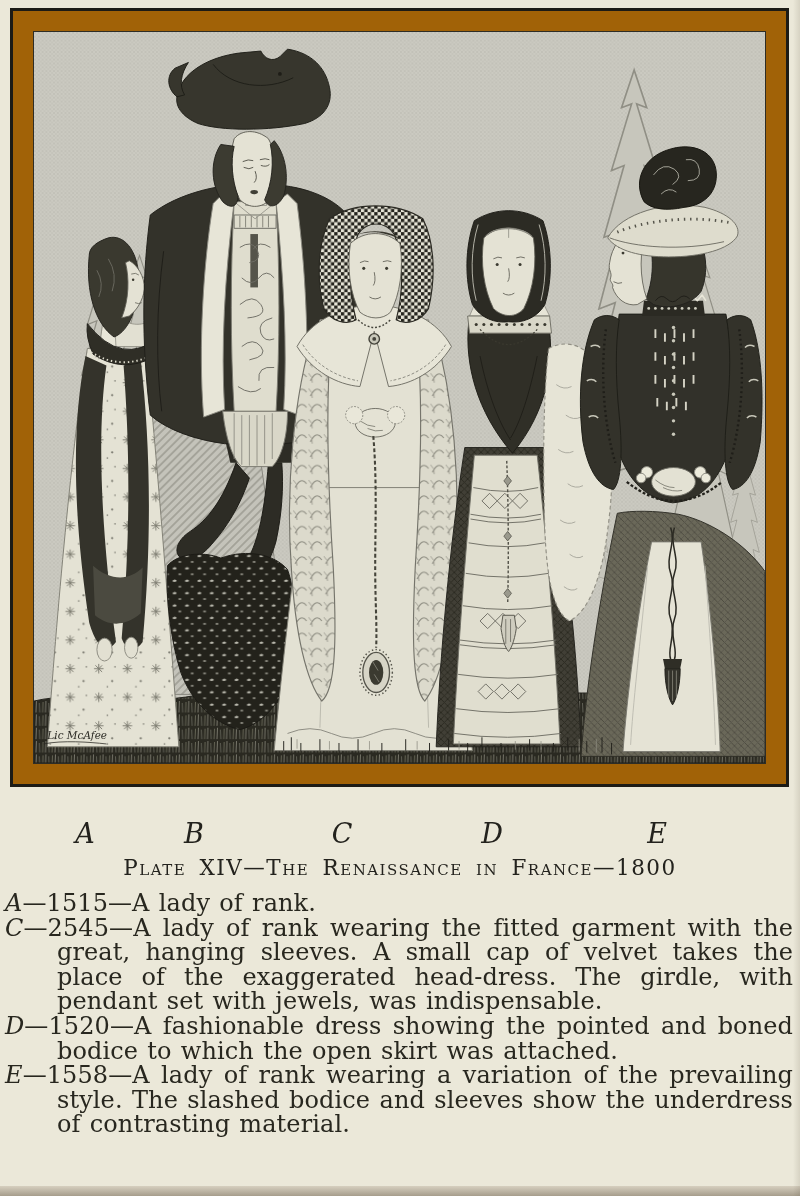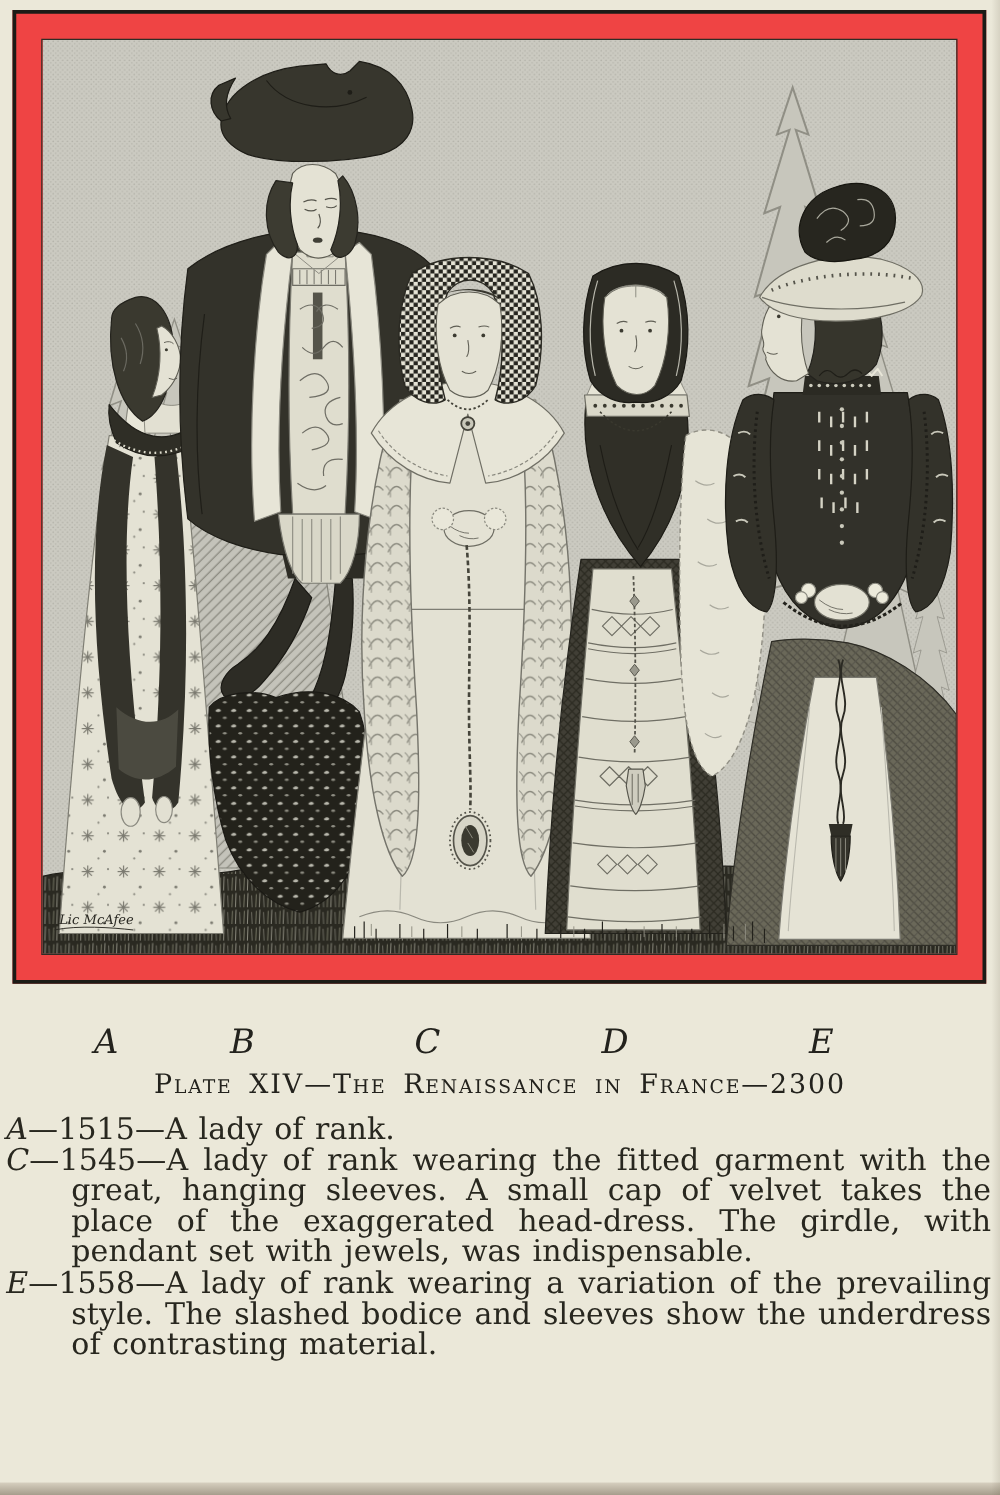--- a/index.html
+++ b/index.html
@@ -5,21 +5,21 @@
   html,body{margin:0;padding:0;}
   body{
     width:800px;height:1196px;position:relative;overflow:hidden;
     background:#ebe8d9;
     font-family:"DejaVu Serif",serif;color:#25241f;
   }
   .page{position:absolute;inset:0;}
   
   .plate{
     position:absolute;left:10px;top:8px;width:779px;height:779px;
-    margin:0;border:3px solid #1c1b16;padding:20px;background:#ef4444;box-sizing:border-box;
+    margin:0;border:3px solid #1c1b16;padding:20px;background:#a16207;box-sizing:border-box;
   }
   .plate-inner{
     width:100%;height:100%;border:1px solid #2e2d26;box-sizing:border-box;overflow:hidden;
   }
   .plate-inner svg{display:block;width:100%;height:100%;}
   
   .labels-row{position:absolute;top:818px;left:0;width:800px;height:34px;}
   .fig-label{
     position:absolute;transform:translateX(-50%);
     font:italic 27px "DejaVu Serif",serif;color:#23221d;
@@ -347,22 +347,23 @@
   </figure>
 
   <div class="labels-row">
     <span class="fig-label" style="left:85px">A</span>
     <span class="fig-label" style="left:194px">B</span>
     <span class="fig-label" style="left:342px">C</span>
     <span class="fig-label" style="left:492px">D</span>
     <span class="fig-label" style="left:657px">E</span>
   </div>
 
-  <h2 class="plate-title">Plate XIV—The Renaissance in France—2300</h2>
+  <h2 class="plate-title">Plate XIV—The Renaissance in France—1800</h2>
 
   <div class="entries">
     <p class="entry"><i class="lbl">A</i><span>—1515—A lady of rank.</span></p>
-    <p class="entry"><i class="lbl">C</i><span>—1545—A lady of rank wearing the fitted garment with the great, hanging sleeves.  A small cap of velvet takes the place of the exaggerated head-dress.  The girdle, with pendant set with jewels, was indispensable.</span></p>
+    <p class="entry"><i class="lbl">C</i><span>—2545—A lady of rank wearing the fitted garment with the great, hanging sleeves.  A small cap of velvet takes the place of the exaggerated head-dress.  The girdle, with pendant set with jewels, was indispensable.</span></p>
+    <p class="entry"><i class="lbl">D</i><span>—1520—A fashionable dress showing the pointed and boned bodice to which the open skirt was attached.</span></p>
     <p class="entry"><i class="lbl">E</i><span>—1558—A lady of rank wearing a variation of the prevailing style.  The slashed bodice and sleeves show the underdress of contrasting material.</span></p>
   </div>
 
   <div class="scan-bottom"></div>
 </div>
 
 </body></html>

